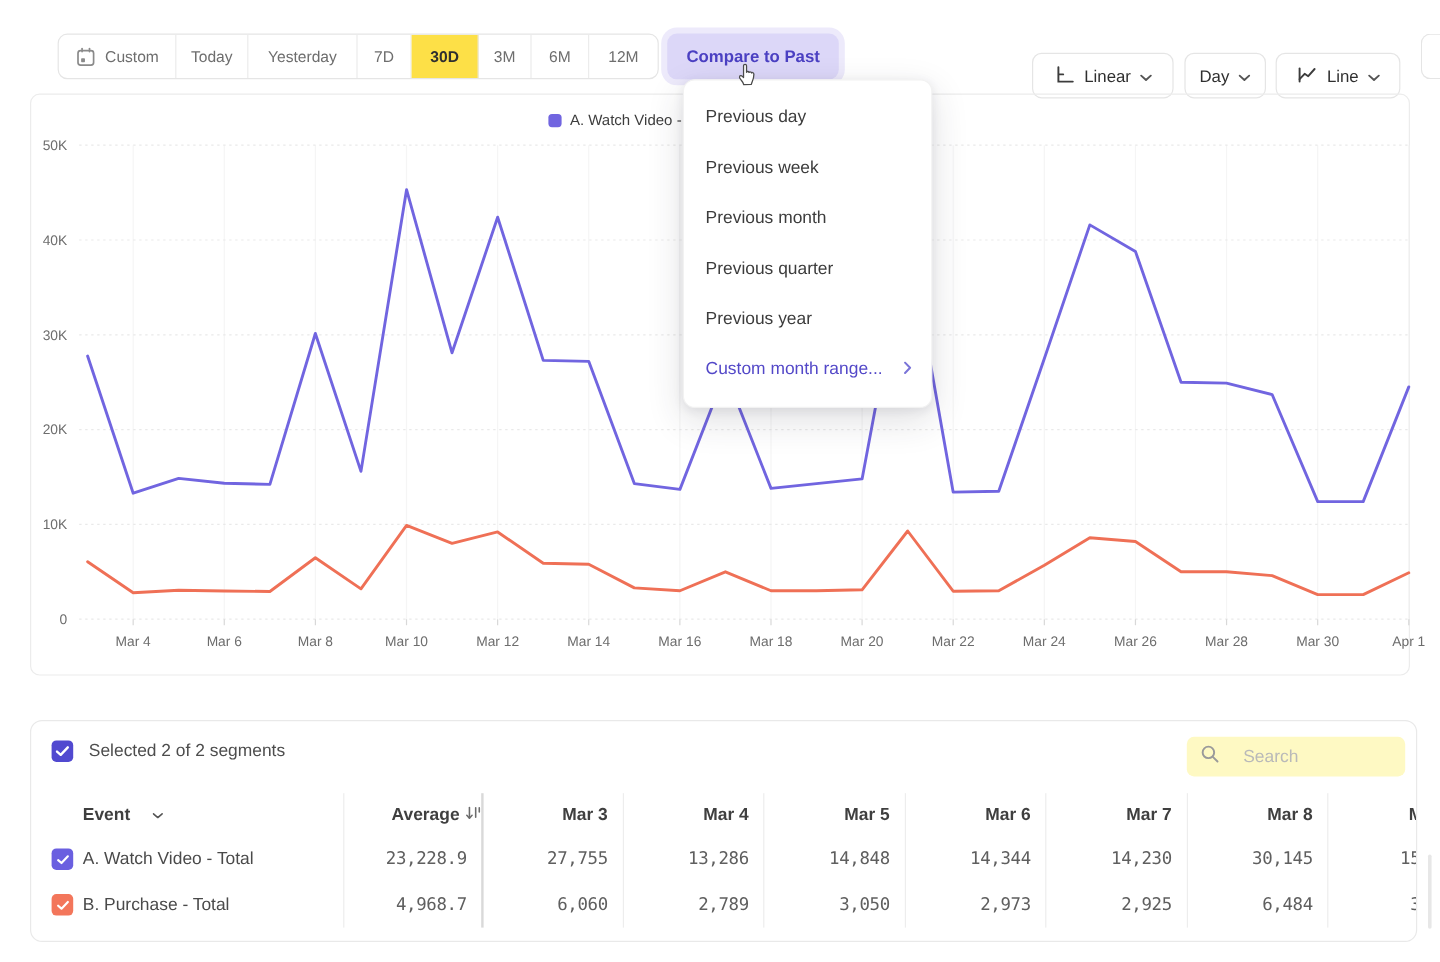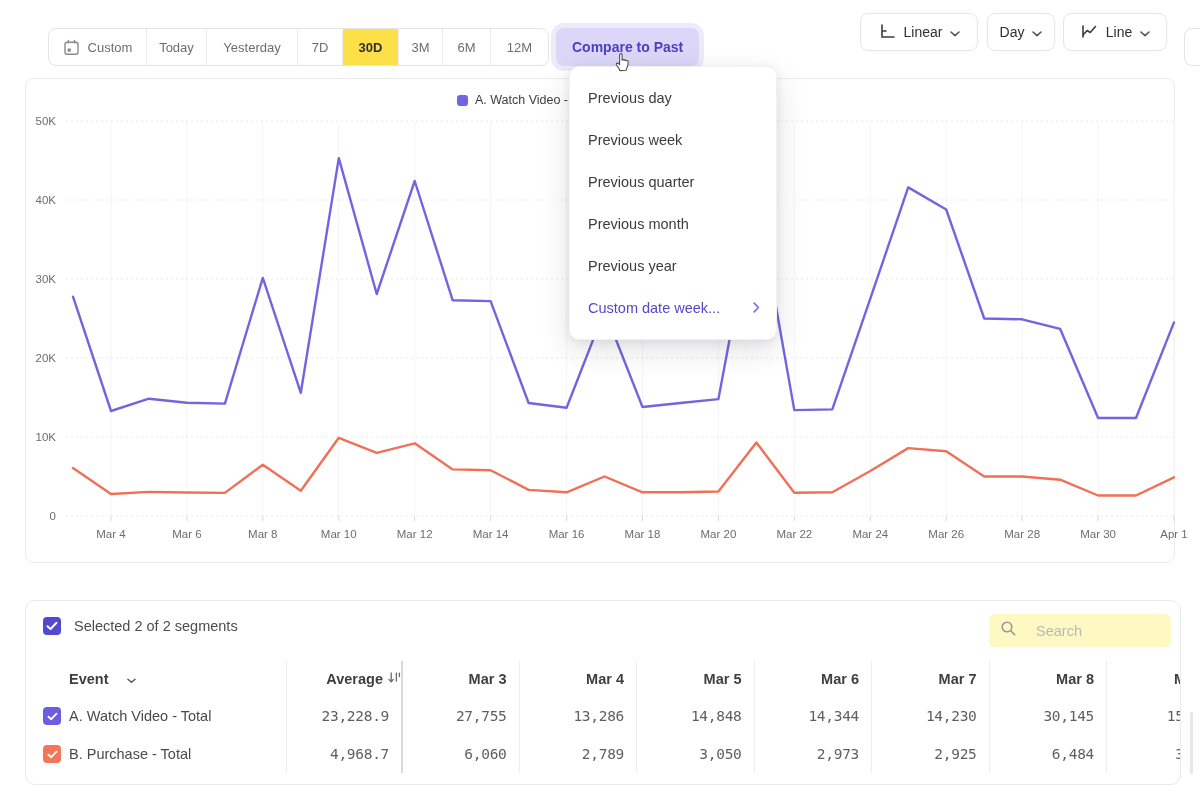--- a/index.html
+++ b/index.html
@@ -9,21 +9,21 @@
   
   .seg-group{position:absolute;left:48px;top:28px;height:38px;display:flex;
              border:1px solid #e5e5e5;border-radius:8px;overflow:hidden;background:#fff;box-sizing:border-box}
   .seg-item{display:flex;align-items:center;justify-content:center;font-size:13px;color:#6e6e6e;
             border-right:1px solid #ececec;cursor:pointer;box-sizing:border-box;white-space:nowrap}
   .seg-item:last-child{border-right:none}
   .seg-item.selected{background:#fde047;color:#2f2f2f;font-weight:700}
   .compare-btn{position:absolute;left:556px;top:28px;height:38px;padding:0 16px;background:#dcd7f8;
                color:#4b40c2;font-size:14px;font-weight:600;border-radius:8px;display:flex;align-items:center;
                box-shadow:0 0 0 5px #edeafb;cursor:pointer;z-index:30}
-  .ctrl-btn{position:absolute;top:13px;height:38px;border:1px solid #e5e5e5;border-radius:8px;background:#fff;
+  .ctrl-btn{position:absolute;top:44px;height:38px;border:1px solid #e5e5e5;border-radius:8px;background:#fff;
             display:flex;align-items:center;justify-content:center;gap:8px;font-size:14px;color:#2f2f2f;
             font-weight:500;box-sizing:border-box;cursor:pointer}
   #linear-btn{left:860px;width:118px}
   #day-btn{left:987px;width:68px}
   #line-btn{left:1063px;width:104px}
   .cut-btn{position:absolute;left:1184px;top:28px;width:16px;height:38px;border:1px solid #e5e5e5;
            border-right:none;border-radius:8px 0 0 8px;background:#fff;box-sizing:border-box}
   
   .chart-card{position:absolute;left:25px;top:78px;width:1150px;height:485px;border:1px solid #ececec;
               border-radius:8px;box-sizing:border-box}
@@ -194,25 +194,25 @@
       <line x1="1148" y1="437" x2="1148" y2="442" stroke="#d8d8d8" stroke-width="1"></line>
       <text x="1148" y="459" text-anchor="middle" class="axlab">Apr 1</text>
       <polyline points="47.0,389.1 85.0,415.0 122.9,412.9 160.9,413.5 198.9,413.9 236.8,385.8 274.8,411.7 312.8,358.8 350.7,373.8 388.7,364.3 426.7,390.4 464.6,391.2 502.6,410.9 540.6,413.3 578.5,397.5 616.5,413.3 654.4,413.3 692.4,412.5 730.4,363.5 768.3,413.7 806.3,413.3 844.3,392.0 882.2,369.1 920.2,372.2 958.2,397.5 996.1,397.5 1034.1,400.7 1072.1,416.5 1110.0,416.5 1148.0,398.3" fill="none" stroke="#ef7056" stroke-width="2.4" stroke-linejoin="round" stroke-linecap="round"></polyline>
       <polyline points="47.0,217.7 85.0,332.0 122.9,319.7 160.9,323.7 198.9,324.6 236.8,198.9 274.8,313.8 312.8,79.1 350.7,215.0 388.7,102.0 426.7,221.3 464.6,222.1 502.6,324.0 540.6,328.8 578.5,231.6 616.5,328.0 654.4,324.0 692.4,320.1 730.4,117.0 768.3,331.1 806.3,330.4 844.3,219.7 882.2,108.4 920.2,130.5 958.2,239.5 996.1,240.3 1034.1,249.8 1072.1,339.0 1110.0,339.0 1148.0,243.4" fill="none" stroke="#7165e0" stroke-width="2.4" stroke-linejoin="round" stroke-linecap="round"></polyline>
     </svg>
 </div>
 
 <div class="menu" id="compare-menu">
     <div class="menu-item">Previous day</div>
     <div class="menu-item">Previous week</div>
+    <div class="menu-item">Previous month</div>
     <div class="menu-item">Previous quarter</div>
-    <div class="menu-item">Previous month</div>
     <div class="menu-item">Previous year</div>
     <div class="menu-item custom">
-      <span>Custom date week...</span>
+      <span>Custom month range...</span>
       <span><svg width="7" height="11" viewBox="0 0 7 11">
           <polyline points="1.2,1.2 5.4,5.5 1.2,9.8" fill="none" stroke="#7a74d8" stroke-width="1.7" stroke-linecap="round" stroke-linejoin="round"></polyline>
         </svg></span>
     </div>
   </div>
 
 <span class="cursor-hand">
   <svg width="23" height="23" viewBox="0 0 24 24">
     <path d="M9.2 21.5c-.4-1.3-1.2-2.8-2.3-4.1-.8-1-1.9-2.2-1.4-3.1.4-.8 1.7-.8 2.4-.2.4.3.8.8 1.1 1.2V5.1c0-.7.6-1.3 1.3-1.3s1.3.6 1.3 1.3v5.6c0-.4.5-.7 1-.7.6 0 1 .4 1.2.9.1-.4.6-.7 1.1-.6.6.1.9.5 1 1 .2-.3.6-.5 1-.4.7.1 1.1.7 1.1 1.4-.1 1.9-.3 3.9-1.1 5.6-.4 1-.9 2.1-1.1 3.2z" fill="#fff" stroke="#4a4a4a" stroke-width="1.1" stroke-linejoin="round"></path>
   </svg>

